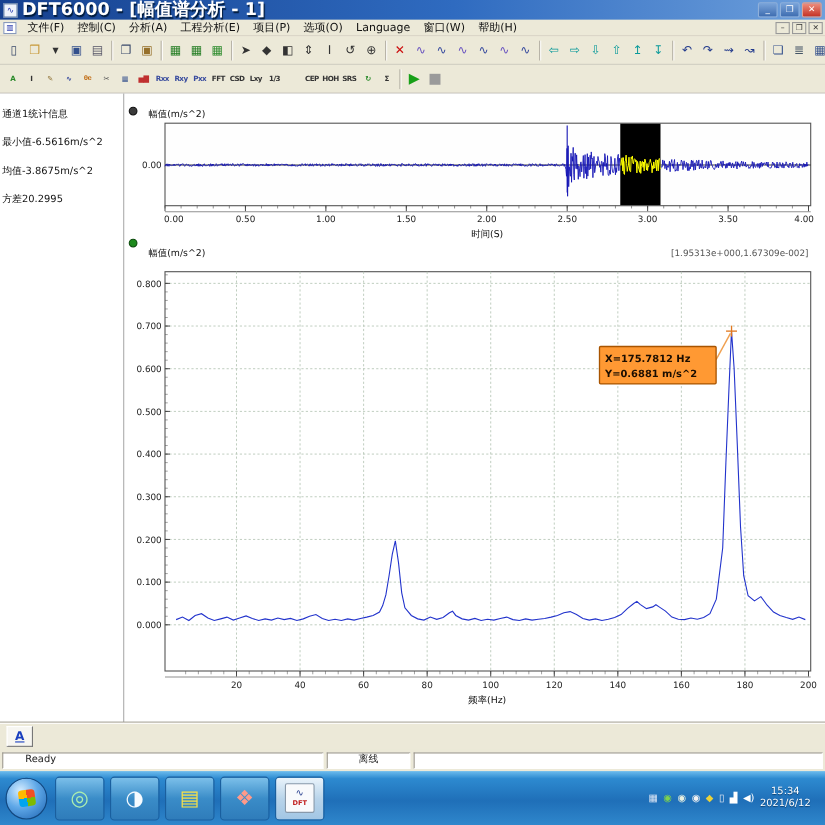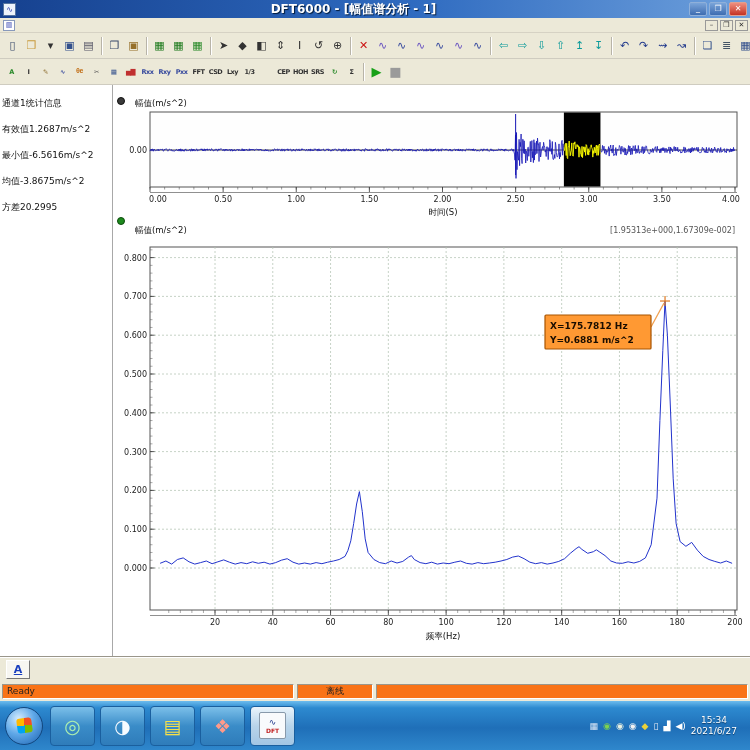--- a/index.html
+++ b/index.html
@@ -2,21 +2,21 @@
 <html><head>
 <meta charset="utf-8">
 <style>
   *{margin:0;padding:0;box-sizing:border-box;}
   html,body{width:750px;height:750px;overflow:hidden;}
   body{font-family:"DejaVu Sans","Liberation Sans",sans-serif;background:#ece9d8;}
   .screen{position:relative;width:750px;height:750px;background:#ece9d8;overflow:hidden;}
   
   .titlebar{height:18px;background:linear-gradient(90deg,#16418f 0%,#2f6bc0 55%,#6ea0dc 100%);display:flex;align-items:center;padding:0 3px;color:#fff;}
   .title-icon{width:13px;height:13px;background:#eef3fb;border:1px solid #56749f;margin-right:4px;font-size:8px;line-height:11px;text-align:center;color:#2233aa;}
-  .title-text{font-size:12px;font-weight:bold;flex:1;text-shadow:1px 1px 1px #001a3a;white-space:nowrap;text-align:center;}
+  .title-text{font-size:16px;font-weight:bold;flex:1;text-shadow:1px 1px 1px #001a3a;white-space:nowrap;}
   .win-btn{width:18px;height:14px;margin-left:2px;font-size:8px;line-height:12px;text-align:center;border:1px solid #8fb0da;background:linear-gradient(#7aa4d9,#3e6db1);color:#fff;border-radius:2px;}
   .win-btn.close{background:linear-gradient(#ef8f7f,#c43224);border-color:#e0a090;}
   
   .menubar{height:15px;background:#ece9d8;border-bottom:1px solid #d6d2c4;display:flex;align-items:center;font-size:10px;padding-left:2px;}
   .child-icon{width:12px;height:11px;border:1px solid #8899bb;background:#fff;margin:0 4px 0 1px;font-size:7px;color:#2233aa;line-height:9px;text-align:center;}
   .menu-items{display:flex;align-items:center;}
   .menu-item{padding:1px 6px;color:#111;white-space:nowrap;}
   .menu-spacer{flex:1;}
   .child-btn{width:13px;height:11px;border:1px solid #999;background:#ece9d8;font-size:7px;line-height:9px;text-align:center;margin-right:2px;color:#333;}
   
@@ -28,21 +28,21 @@
   
   .main{position:absolute;top:85px;left:0;width:750px;height:572px;display:flex;background:#a3a3a3;}
   .sidebar{width:113px;border-right:1px solid #a8a8a8;background:#fff;padding:12px 0 0 2px;}
   .stat-title{font-size:9px;color:#111;height:26px;}
   .stat-line{font-size:9px;color:#111;height:26px;white-space:nowrap;}
   .content{position:relative;flex:1;background:#fff;overflow:hidden;}
   
   .tabbar{position:absolute;top:657px;left:0;width:750px;height:24px;background:#ece9d8;border-top:1px solid #ffffff;box-shadow:0 -1px 0 #9a968a;display:flex;align-items:center;padding-left:6px;}
   .tab-a{width:24px;height:19px;background:#f7f6f1;border:1px solid;border-color:#fff #777 #777 #fff;color:#1a3fbf;font-weight:bold;font-size:11px;text-align:center;line-height:17px;text-decoration:underline;}
   .statusbar{position:absolute;top:681px;left:0;width:750px;height:20px;background:#ece9d8;display:flex;align-items:center;padding:2px 2px;gap:3px;font-size:9px;color:#222;}
-  .cell{border:1px solid;border-color:#9a968a #fff #fff #9a968a;height:15px;line-height:13px;padding:0 4px;background:#f97316;}
+  .cell{border:1px solid;border-color:#9a968a #fff #fff #9a968a;height:15px;line-height:13px;padding:0 20px;background:#ffffff;}
   .cell.ready{width:292px;}
   .cell.conn{width:76px;text-align:center;}
   .cell.rest{flex:1;}
   
   .taskbar{position:absolute;top:701px;left:0;width:750px;height:49px;background:linear-gradient(#6cbcee 0%,#2d8ad0 14%,#1f6fb8 55%,#2f87cc 100%);display:flex;align-items:center;padding:0 5px;}
   .start-orb{width:38px;height:38px;border-radius:50%;background:radial-gradient(circle at 35% 30%,#d4ecff,#5fa8e8 45%,#1c62b0);border:1px solid #12477f;display:flex;align-items:center;justify-content:center;margin-right:7px;flex:none;}
   .flag{width:15px;height:15px;border-radius:3px;background:conic-gradient(#f25022 0 90deg,#7fba00 0 180deg,#00a4ef 0 270deg,#ffb900 0);transform:rotate(-8deg);}
   .task-btn{width:45px;height:40px;margin-right:5px;border-radius:4px;border:1px solid #1a5f9e;background:linear-gradient(#7cc0ea,#3a8cc8 50%,#2f7cba);display:flex;align-items:center;justify-content:center;font-size:19px;flex:none;}
   .task-btn.active{background:linear-gradient(#eaf4fb,#b8d4ea 50%,#a2c6e4);}
   .dft-inner{width:27px;height:27px;background:#f8fafc;border:1px solid #8899aa;border-radius:2px;display:flex;flex-direction:column;align-items:center;justify-content:center;}
@@ -60,20 +60,31 @@
   <div class="titlebar">
     <div class="title-icon">∿</div>
     <div class="title-text">DFT6000 - [幅值谱分析 - 1]</div>
     <div class="win-btn">_</div>
     <div class="win-btn">❐</div>
     <div class="win-btn close">✕</div>
   </div>
 
   <div class="menubar">
     <div class="child-icon">▥</div>
+    <div class="menu-items" id="menu-items">
+        <div class="menu-item">文件(F)</div>
+        <div class="menu-item">控制(C)</div>
+        <div class="menu-item">分析(A)</div>
+        <div class="menu-item">工程分析(E)</div>
+        <div class="menu-item">项目(P)</div>
+        <div class="menu-item">选项(O)</div>
+        <div class="menu-item">Language</div>
+        <div class="menu-item">窗口(W)</div>
+        <div class="menu-item">帮助(H)</div>
+      </div>
     <div class="menu-spacer"></div>
     <div class="child-btn">–</div>
     <div class="child-btn">❐</div>
     <div class="child-btn">✕</div>
   </div>
 
   <div class="toolbar" id="toolbar-main">
       <div class="tb-btn" style="color: rgb(58, 74, 107);">▯</div>
       <div class="tb-btn" style="color: rgb(200, 154, 60);">❒</div>
       <div class="tb-btn" style="color: rgb(51, 51, 51);">▾</div>
@@ -143,21 +154,20 @@
       <div class="tb-btn small" style="color: rgb(51, 51, 51);">Σ</div>
       <div class="sep"></div>
       <div class="tb-btn run" style="color: rgb(24, 160, 24);">▶</div>
       <div class="tb-btn run" style="color: rgb(154, 154, 154);">■</div>
     </div>
 
   <div class="main">
     <div class="sidebar">
       <div class="stat-title">通道1统计信息</div>
       <div id="stat-lines">
-          <div class="stat-line">有效值1.2687m/s^2</div>
           <div class="stat-line">最小值-6.5616m/s^2</div>
           <div class="stat-line">均值-3.8675m/s^2</div>
           <div class="stat-line">方差20.2995</div>
         </div>
     </div>
     <div class="content">
       <svg id="time-chart" style="position:absolute;top:8px;left:0;width:637px;height:133px" viewBox="0 0 637 133">
           <g>
             <circle cx="8" cy="8" r="3.5" fill="#3a3a3a" stroke="#111" stroke-width="1"></circle>
             <text x="22" y="13" text-anchor="start" font-size="8.5" fill="#111" font-family="&quot;DejaVu Sans&quot;,sans-serif">幅值(m/s^2)</text>
@@ -459,17 +469,17 @@
         <div class="tray-icon" style="color: rgb(126, 210, 78);">◉</div>
         <div class="tray-icon" style="color: rgb(232, 240, 224);">◉</div>
         <div class="tray-icon" style="color: rgb(242, 242, 242);">◉</div>
         <div class="tray-icon" style="color: rgb(234, 210, 58);">◆</div>
         <div class="tray-icon" style="color: rgb(228, 233, 242);">▯</div>
         <div class="tray-icon" style="color: rgb(255, 255, 255);">▟</div>
         <div class="tray-icon" style="color: rgb(255, 255, 255);">◀)</div>
       </div>
     <div class="clock">
       <div>15:34</div>
-      <div>2021/6/27</div>
+      <div>2021/6/12</div>
     </div>
   </div>
 
 </div>
 
 </body></html>

